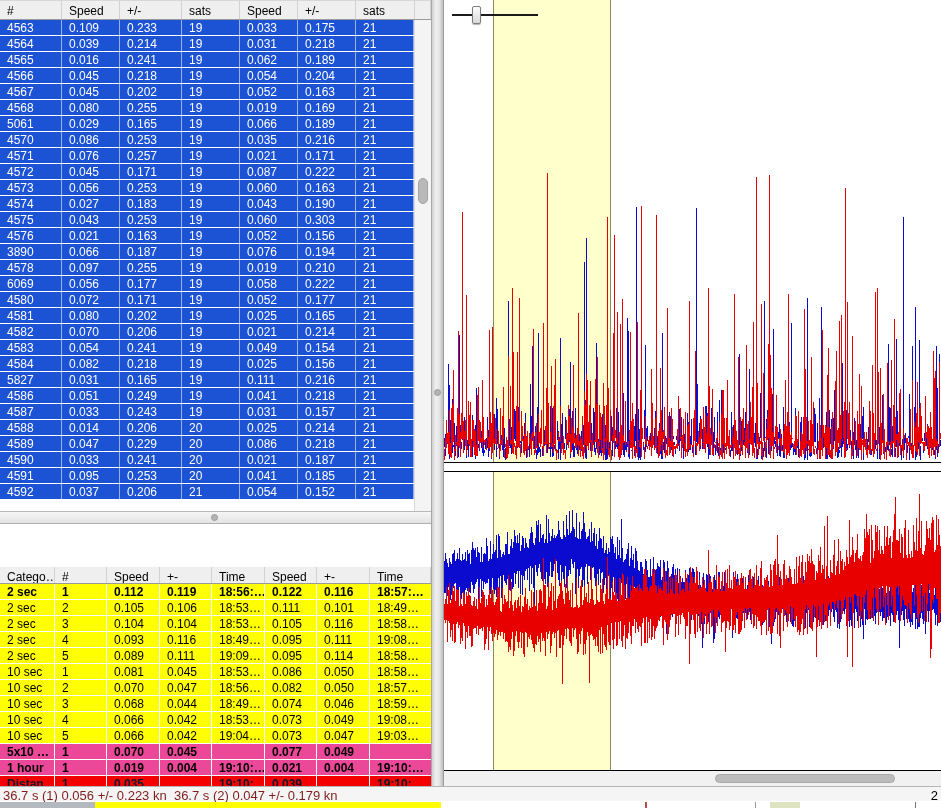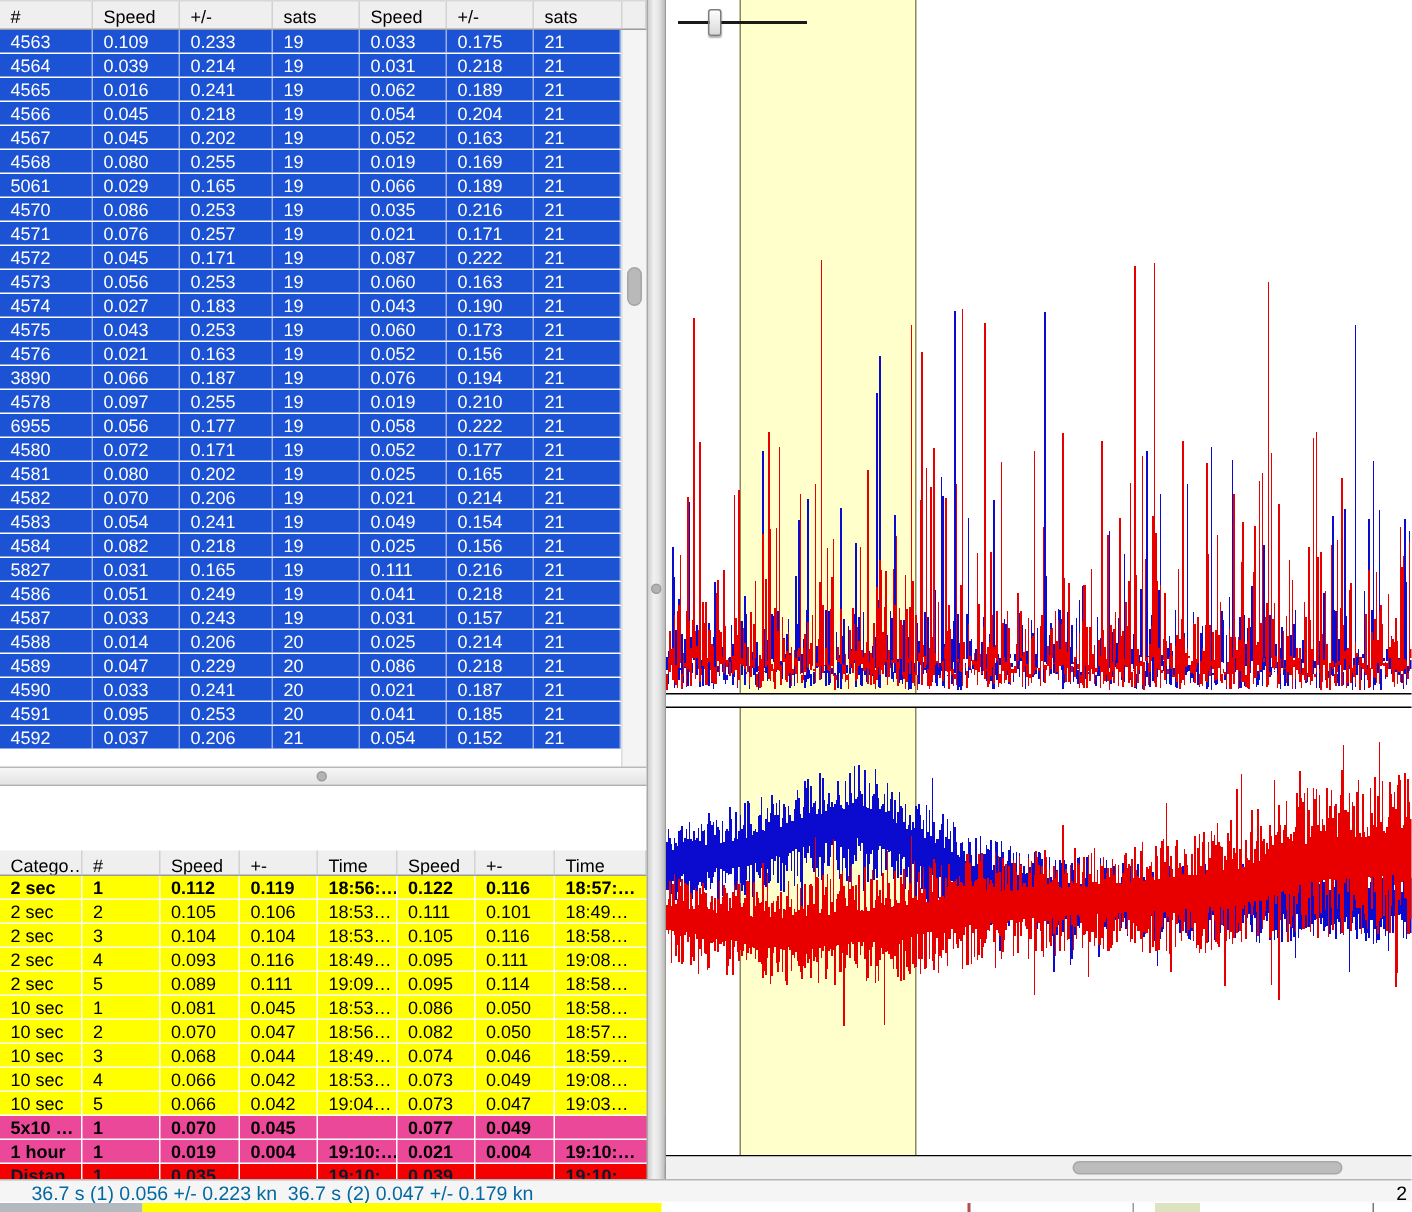--- a/index.html
+++ b/index.html
@@ -55,21 +55,21 @@
   #time-slider{left:452px;top:0;width:92px;height:30px;z-index:5;}
   #slider-track{position:absolute;left:0;top:14px;width:86px;height:2px;background:#1a1a1a;}
   #slider-handle{position:absolute;left:20px;top:6px;width:9px;height:18px;background:linear-gradient(#fdfdfd,#d9d9d9);
                  border:1px solid #7d7d7d;border-radius:2px;box-sizing:border-box;box-shadow:0 1px 1px rgba(0,0,0,.3);}
 
   #h-scrollbar{left:444px;top:771px;width:497px;height:15px;background:#f1f1f1;}
   #h-scroll-thumb{left:271px;top:3px;width:180px;height:9px;border-radius:5px;background:#bcbcbc;border:1px solid #a8a8a8;box-sizing:border-box;}
 
   
   #status-bar{left:0;top:786px;width:941px;height:15px;background:#f5f5f5;border-top:1px solid #b5b5b5;box-sizing:border-box;}
-  #status-text{position:absolute;left:3px;top:1px;font-size:13px;color:#0369a1;white-space:pre;margin-left:18px;}
+  #status-text{position:absolute;left:3px;top:1px;font-size:13px;color:#7f1d1d;white-space:pre;}
   #status-right{position:absolute;right:3px;top:1px;font-size:13px;color:#000;}
 
   
   #clip-strip{left:0;top:802px;width:941px;height:6px;background:#fff;overflow:hidden;}
   .clip-seg{position:absolute;top:0;height:6px;}
 </style>
 </head>
 <body>
 
 <div id="left-panel" class="abs">
@@ -193,21 +193,21 @@
           <div class="t-cell">0.043</div>
           <div class="t-cell">0.190</div>
           <div class="t-cell">21</div>
         </div>
         <div class="t-row">
           <div class="t-cell">4575</div>
           <div class="t-cell">0.043</div>
           <div class="t-cell">0.253</div>
           <div class="t-cell">19</div>
           <div class="t-cell">0.060</div>
-          <div class="t-cell">0.173</div>
+          <div class="t-cell">0.303</div>
           <div class="t-cell">21</div>
         </div>
         <div class="t-row">
           <div class="t-cell">4576</div>
           <div class="t-cell">0.021</div>
           <div class="t-cell">0.163</div>
           <div class="t-cell">19</div>
           <div class="t-cell">0.052</div>
           <div class="t-cell">0.156</div>
           <div class="t-cell">21</div>
@@ -224,21 +224,21 @@
         <div class="t-row">
           <div class="t-cell">4578</div>
           <div class="t-cell">0.097</div>
           <div class="t-cell">0.255</div>
           <div class="t-cell">19</div>
           <div class="t-cell">0.019</div>
           <div class="t-cell">0.210</div>
           <div class="t-cell">21</div>
         </div>
         <div class="t-row">
-          <div class="t-cell">6955</div>
+          <div class="t-cell">6069</div>
           <div class="t-cell">0.056</div>
           <div class="t-cell">0.177</div>
           <div class="t-cell">19</div>
           <div class="t-cell">0.058</div>
           <div class="t-cell">0.222</div>
           <div class="t-cell">21</div>
         </div>
         <div class="t-row">
           <div class="t-cell">4580</div>
           <div class="t-cell">0.072</div>

